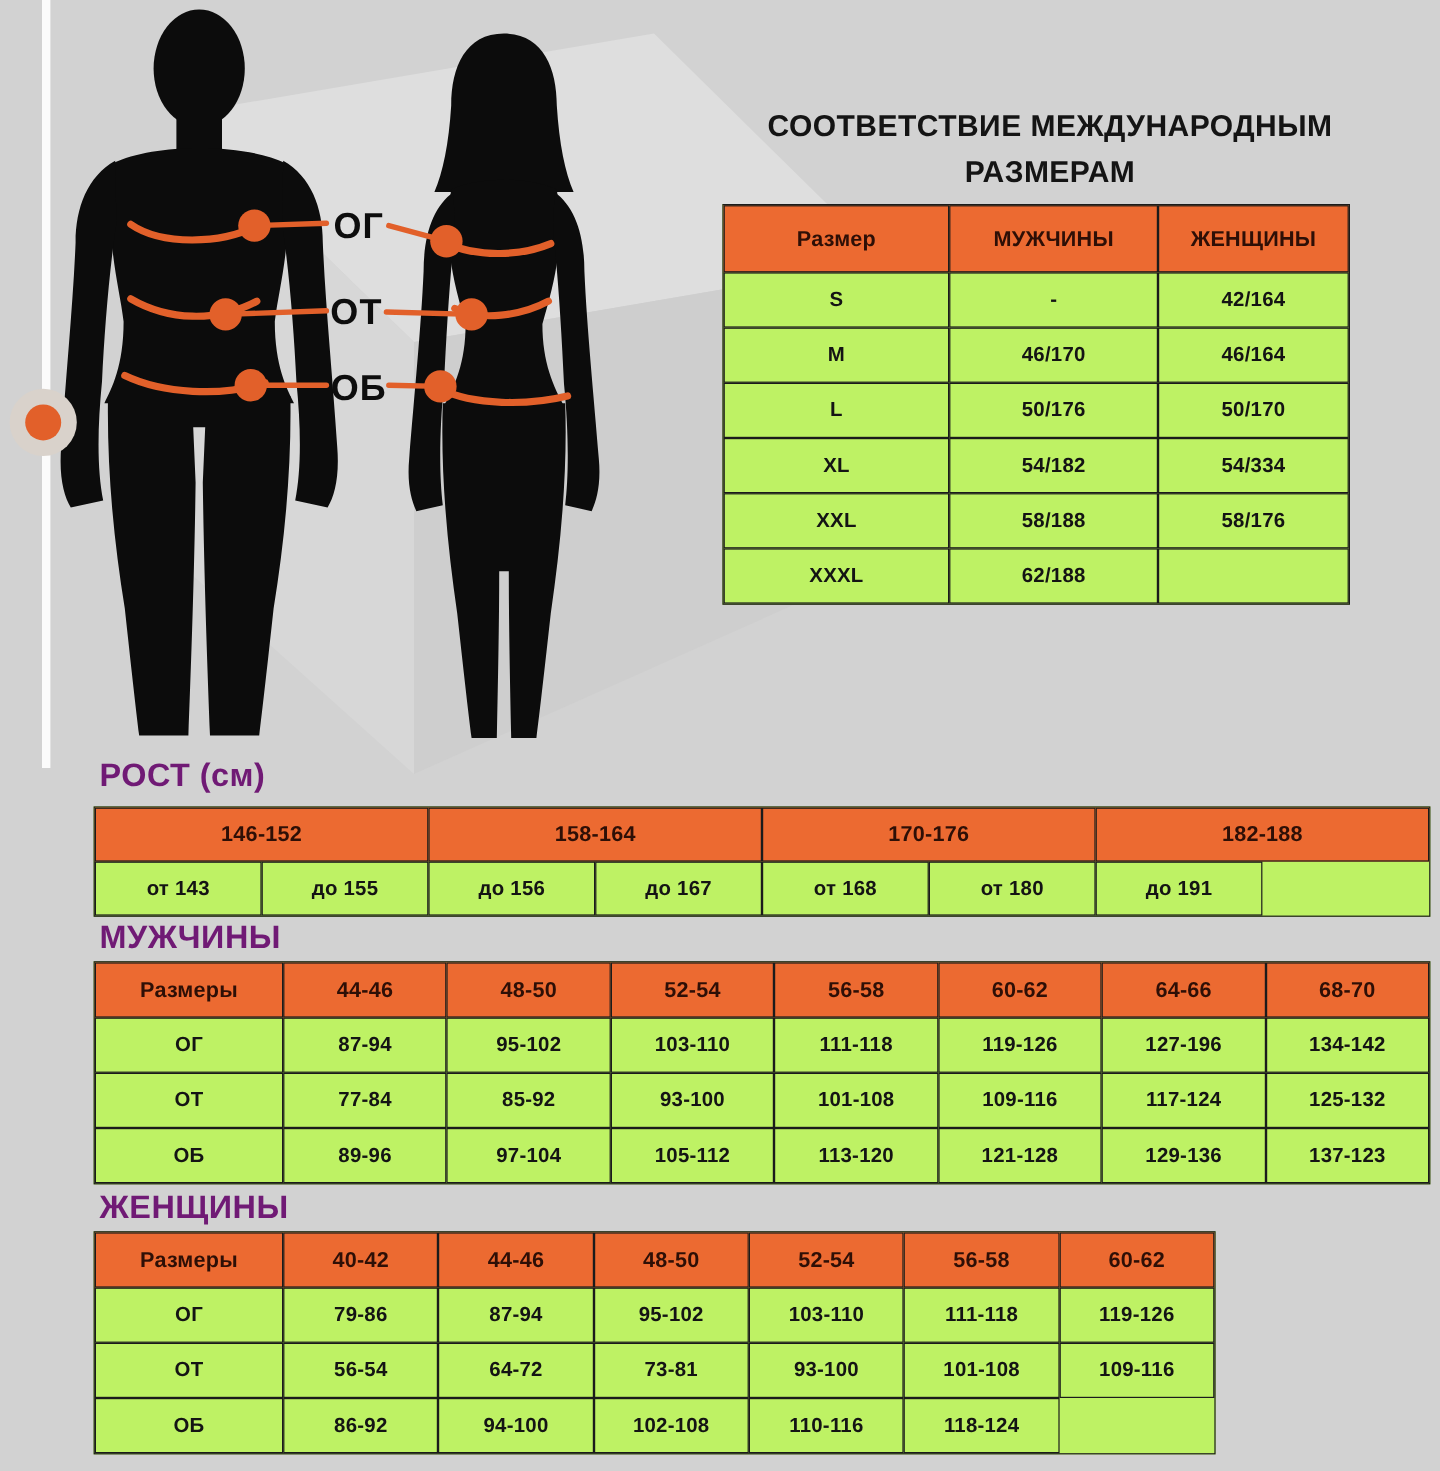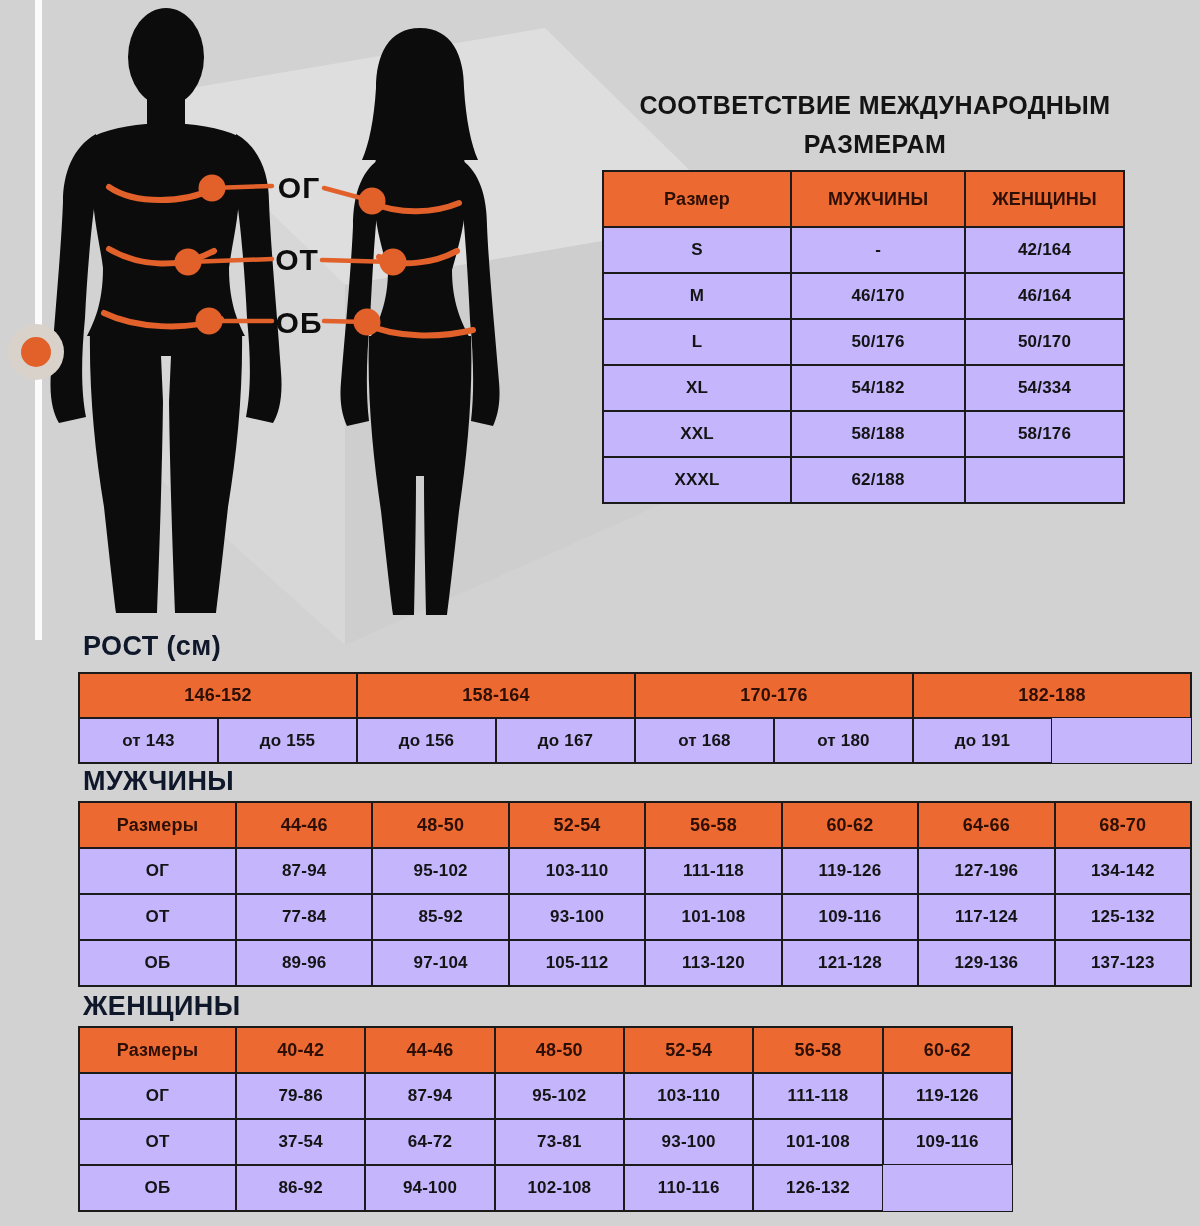--- a/index.html
+++ b/index.html
@@ -15,27 +15,27 @@
   #figures-svg{position:absolute;left:0;top:0;}
   .silhouette{fill:#0c0c0c;}
   .meas-arc{fill:none;stroke:#E2602A;stroke-width:6;stroke-linecap:round;}
   .meas-line{stroke:#E2602A;stroke-width:4.5;stroke-linecap:round;}
   .meas-dot{fill:#E2602A;}
   .fig-label{font:700 30px "Liberation Sans","DejaVu Sans",sans-serif;fill:#0d0d0d;letter-spacing:1px;}
 
   
   #intl-title{position:absolute;left:595px;top:86px;width:560px;text-align:center;
     font-size:25px;font-weight:800;line-height:1.55;color:#141414;letter-spacing:0.4px;}
-  .section-title{position:absolute;font-size:27px;font-weight:800;color:#0f172a;letter-spacing:0.4px;}
+  .section-title{position:absolute;font-size:27px;font-weight:800;color:#701a75;letter-spacing:0.4px;}
   #rost-title{left:83px;top:631px;}
   #men-title{left:83px;top:766px;}
   #women-title{left:83px;top:991px;}
 
   
-  .tbl{position:absolute;display:grid;background:#c4b5fd;border:1px solid #1b1b1b;text-align:right;}
+  .tbl{position:absolute;display:grid;background:#bef264;border:1px solid #1b1b1b;text-align:right;}
   .tbl>div{border:1px solid #1b1b1b;display:flex;align-items:center;justify-content:center;
     font-weight:700;font-size:17px;color:#141414;letter-spacing:0.2px;white-space:nowrap;}
   .tbl>.hd{background:#EC6A31;color:#2e0f06;font-size:18px;}
   .span2{grid-column:span 2;}
 
   #intl-table{left:602px;top:170px;width:521px;
     grid-template-columns:36.1% 33.4% 30.5%;grid-template-rows:56px repeat(6,46px);}
   #rost-table{left:78px;top:672px;width:1112px;
     grid-template-columns:repeat(8,1fr);grid-template-rows:45px 45px;}
   #men-table{left:78px;top:801px;width:1112px;
@@ -195,27 +195,27 @@
       <div class="hd">56-58</div>
       <div class="hd">60-62</div>
       <div>ОГ</div>
       <div>79-86</div>
       <div>87-94</div>
       <div>95-102</div>
       <div>103-110</div>
       <div>111-118</div>
       <div>119-126</div>
       <div>ОТ</div>
-      <div>37-54</div>
+      <div>56-54</div>
       <div>64-72</div>
       <div>73-81</div>
       <div>93-100</div>
       <div>101-108</div>
       <div>109-116</div>
       <div>ОБ</div>
       <div>86-92</div>
       <div>94-100</div>
       <div>102-108</div>
       <div>110-116</div>
-      <div>126-132</div>
+      <div>118-124</div>
     </div>
 
 </div>
 
 </body></html>

